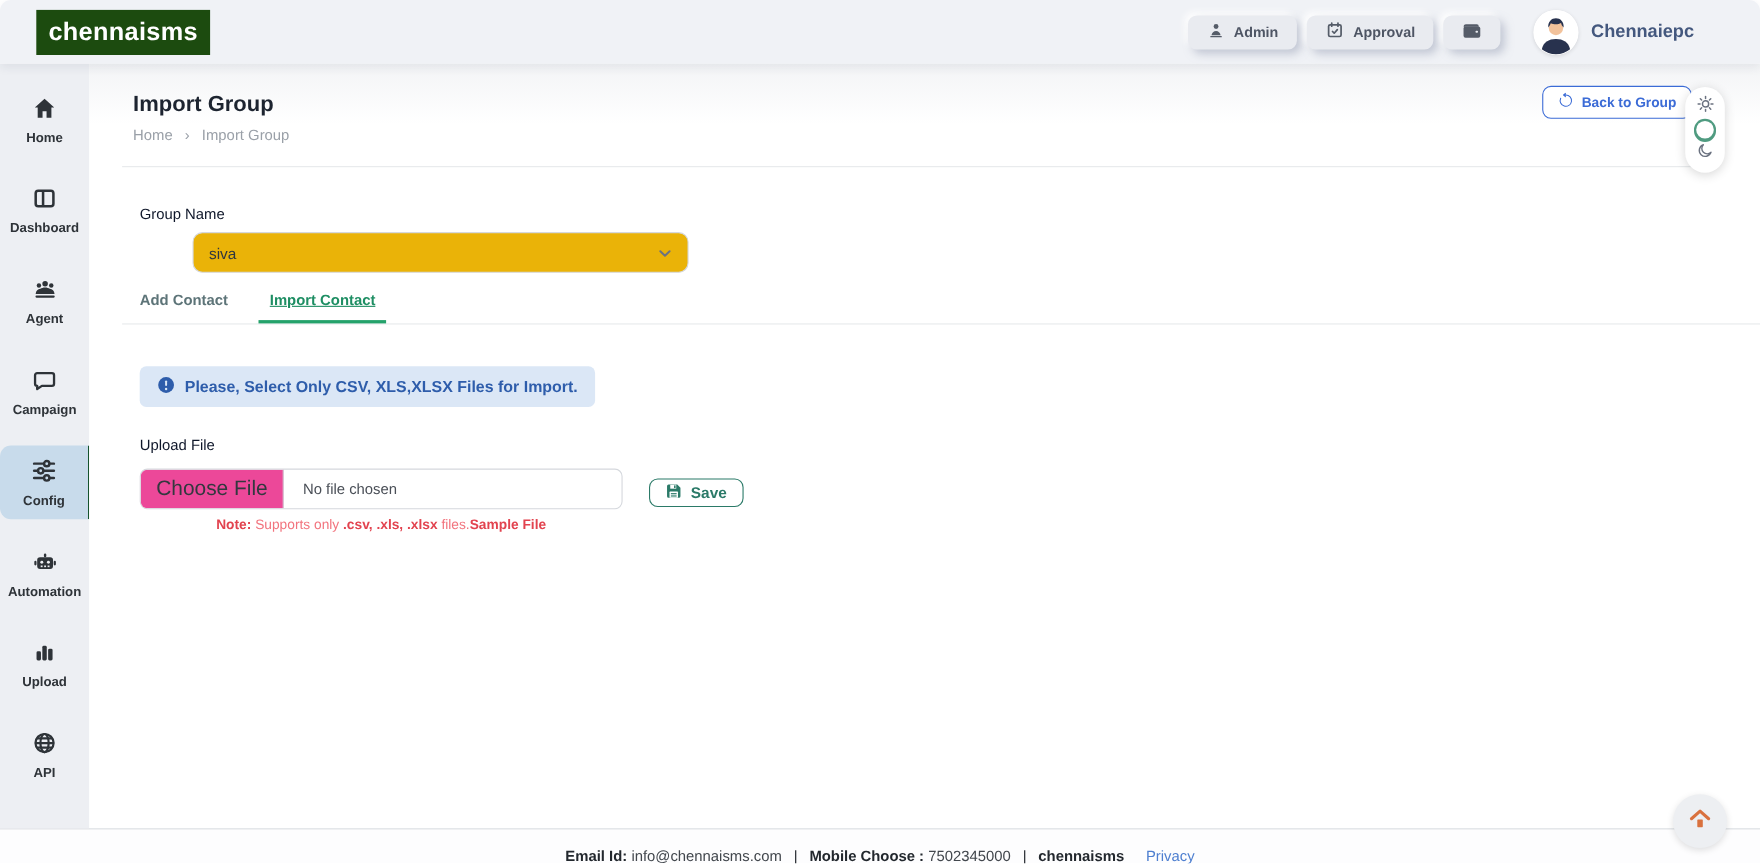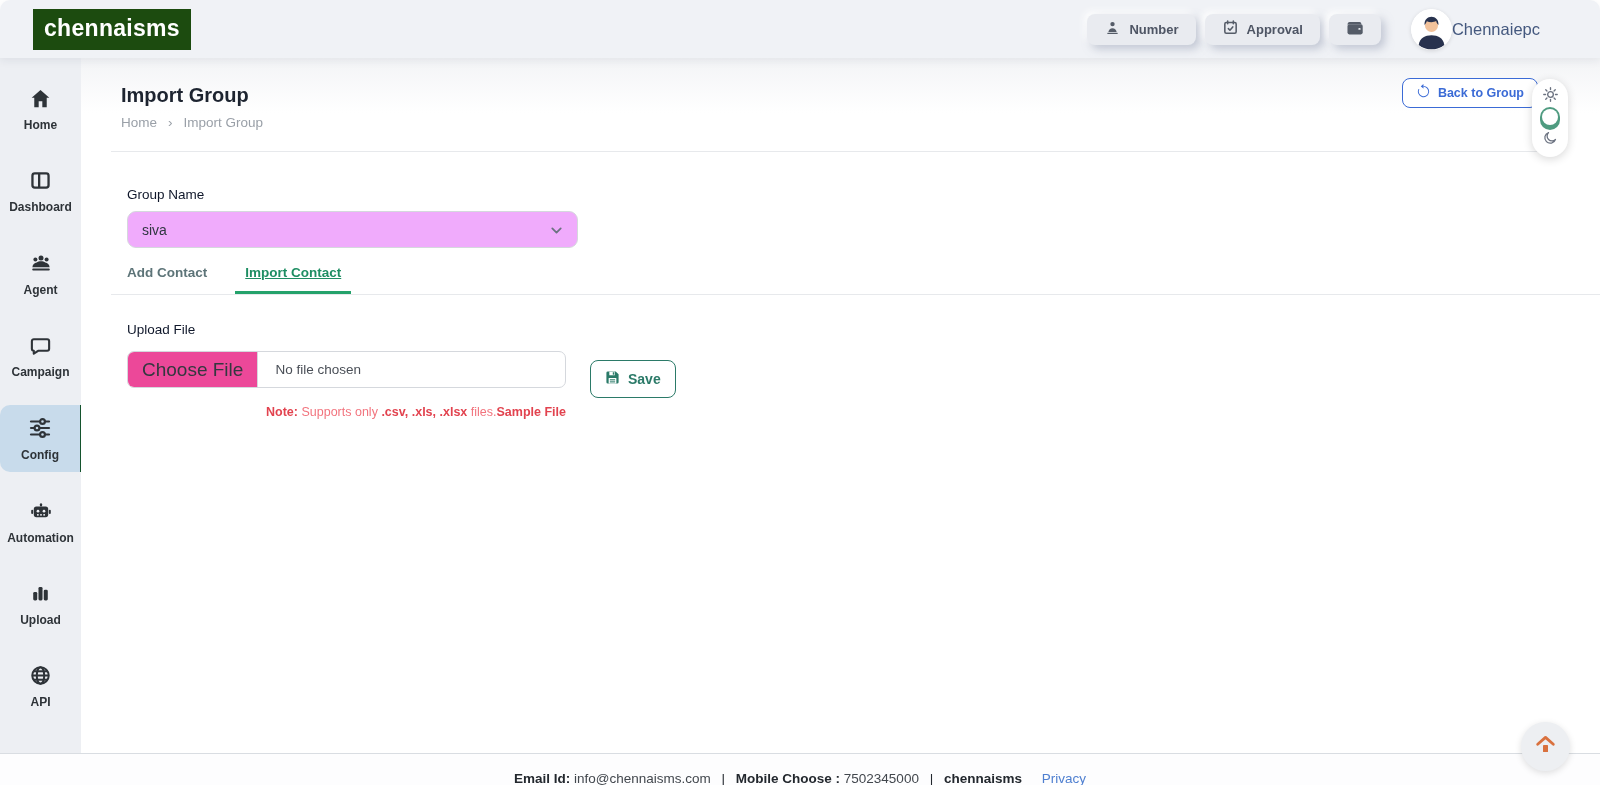--- a/index.html
+++ b/index.html
@@ -15,21 +15,21 @@
           padding:6px 11px 8px; letter-spacing:.3px; cursor:pointer; }
   .nav-right { margin-left:auto; margin-right:60px; display:flex; align-items:center; }
   .nav-btn { display:flex; align-items:center; gap:8px; height:31px; padding:0 17px;
              background:#e9ebf0; border:none; border-radius:8px; margin-left:9px;
              box-shadow:4px 4px 8px rgba(150,158,180,.5), -3px -3px 7px #ffffff;
              color:#4e5564; font-weight:bold; font-size:13px; font-family:inherit; cursor:pointer; }
   .nav-btn svg { color:#555c68; }
   .nav-btn.icon-only { padding:0 15px; }
   .avatar-wrap { width:41px; height:41px; border-radius:50%; margin-left:30px; cursor:pointer;
                  box-shadow:0 1px 4px rgba(0,0,0,.12); background:#fff; overflow:hidden; }
-  .user-name { font-weight:normal; font-size:16.5px; color:#44587e; cursor:pointer; }
+  .user-name { margin-left:11px; font-weight:bold; font-size:16.5px; color:#44587e; cursor:pointer; }
 
   
   .sidebar { position:absolute; top:58px; left:0; width:81px; bottom:32px; background:#edeff3;
              display:flex; flex-direction:column; padding-top:18px; z-index:4; }
   .side-item { display:flex; flex-direction:column; align-items:center; gap:5px;
                padding:11px 0 10px; margin-bottom:16px; color:#2e3338; font-size:12px;
                font-weight:bold; cursor:pointer; }
   .side-item svg { color:#2e3338; }
   .side-item.active { background:#c8dbeb; border-right:1px solid #14532d; border-radius:10px 0 0 10px; }
 
@@ -45,46 +45,46 @@
               border:1px solid #3b6bd6; border-radius:8px; color:#3b6bd6;
               font-size:12.5px; font-weight:bold; font-family:inherit; cursor:pointer; }
   .divider { height:1px; background:#e7e9ec; }
   .divider.d1 { margin:21px 48px 0 30px; }
   .divider.d2 { margin:0 0 0 30px; }
 
   .form { padding-left:46px; }
   .field-label { font-size:13.5px; color:#0f172a; }
   .group-label { padding-top:35px; }
   .select-box { margin-top:9px; width:451px; height:37px; border:1px solid #d5d8dd; border-radius:9px;
-                background:#f0abfc; display:flex; align-items:center; padding:0 14px; font-size:14px;
-                color:#2f3640; cursor:pointer; position:relative; }
+                background:#eab308; display:flex; align-items:center; padding:0 14px; font-size:14px;
+                color:#2f3640; cursor:pointer; position:relative;margin-left:48px; }
   .select-box .chev { position:absolute; right:13px; top:11px; }
 
   .tabs { margin-top:17px; display:flex; align-items:flex-start; }
   .tab { font-size:13.5px; font-weight:bold; cursor:pointer; padding-bottom:11px; }
   .tab.inactive { color:#5d7478; }
   .tab.active { color:#1e8e63; margin-left:28px; padding-left:10px; padding-right:10px;
                 border-bottom:3px solid #24a26b;text-decoration:underline; }
 
   .alert { margin-top:38px; display:inline-flex; align-items:center; gap:9px; height:37px;
            padding:0 16px; background:#dbe7f6; border-radius:6px; color:#2e5dab;
            font-weight:bold; font-size:14.5px; }
 
   .upload-label { padding-top:27px; }
   .file-row { margin-top:14px; display:flex; align-items:flex-start; }
   .file-input { width:439px; height:37px; border:1px solid #d5d8dd; border-radius:7px;
                 background:#fff; display:flex; overflow:hidden; cursor:pointer; }
   .choose-file { display:flex; align-items:center; padding:0 14px; background:#ec4899;
                  border-right:1px solid #d5d8dd; font-size:19px; color:#33383f; }
   .no-file { display:flex; align-items:center; padding-left:17px; font-size:13.5px; color:#4a4f57;text-align:center; }
-  .save-btn { margin-left:24px; margin-top:9px; height:38px; padding:0 14px;
+  .save-btn { margin-left:24px; margin-top:9px; height:26px; padding:0 14px;
               display:flex; align-items:center; gap:8px; background:#fff;
               border:1px solid #2b7a68; border-radius:8px; color:#2b7a68;
               font-size:14px; font-weight:bold; font-family:inherit; cursor:pointer; }
-  .note-row { width:439px; margin-top:7px; display:flex; justify-content:flex-end;
+  .note-row { width:439px; margin-top:7px; display:flex; justify-content:center;
               font-size:12.5px; }
   .note { color:#f2747e; }
   .note b { color:#e2434f; }
   .sample-file { color:#e2434f; font-weight:bold; cursor:pointer; }
 
   
   .footer { position:absolute; left:0; right:0; top:753px; height:40px; background:#fdfdfe;
             border-top:1px solid #d9dde2; text-align:center; padding-top:17px;
             font-size:13.5px; color:#42474d; z-index:3; }
   .footer b { color:#23282e; }
@@ -115,21 +115,21 @@
     <div class="logo">chennaisms</div>
     <div class="nav-right">
       <button class="nav-btn">
         <span>
           <svg width="17" height="17" viewBox="0 0 24 24" fill="currentColor">
               <circle cx="12" cy="7.2" r="3.1"></circle>
               <path d="M6.2 18.5c.4-3.6 2.9-5.6 5.8-5.6s5.4 2 5.8 5.6z"></path>
               <rect x="4.5" y="19.3" width="15" height="1.8" rx="0.9"></rect>
             </svg>
         </span>
-        <span>Number</span>
+        <span>Admin</span>
       </button>
       <button class="nav-btn">
         <span>
           <svg width="17" height="17" viewBox="0 0 24 24" fill="none" stroke="currentColor" stroke-width="2.2" stroke-linecap="round" stroke-linejoin="round">
               <rect x="4" y="5" width="16" height="15" rx="2"></rect>
               <line x1="8" y1="2.8" x2="8" y2="6.8"></line>
               <line x1="16" y1="2.8" x2="16" y2="6.8"></line>
               <path d="M9 13.6l2.2 2.2 4-4.6"></path>
             </svg>
         </span>
@@ -282,20 +282,30 @@
       </div>
 
       <div class="tabs">
         <div class="tab inactive">Add Contact</div>
         <div class="tab active">Import Contact</div>
       </div>
     </div>
     <div class="divider d2"></div>
 
     <div class="form">
+      <div class="alert">
+        <span>
+          <svg width="16" height="16" viewBox="0 0 16 16">
+              <circle cx="8" cy="8" r="7.2" fill="#2e5dab"></circle>
+              <rect x="7.1" y="3.8" width="1.8" height="5.2" rx="0.9" fill="#dbe7f6"></rect>
+              <circle cx="8" cy="11.6" r="1.1" fill="#dbe7f6"></circle>
+            </svg>
+        </span>
+        <span>Please, Select Only CSV, XLS,XLSX Files for Import.</span>
+      </div>
 
       <div class="field-label upload-label">Upload File</div>
       <div class="file-row">
         <div class="file-input">
           <span class="choose-file">Choose File</span>
           <span class="no-file">No file chosen</span>
         </div>
         <button class="save-btn">
           <span>
             <svg width="15" height="15" viewBox="0 0 16 16" fill="currentColor">

